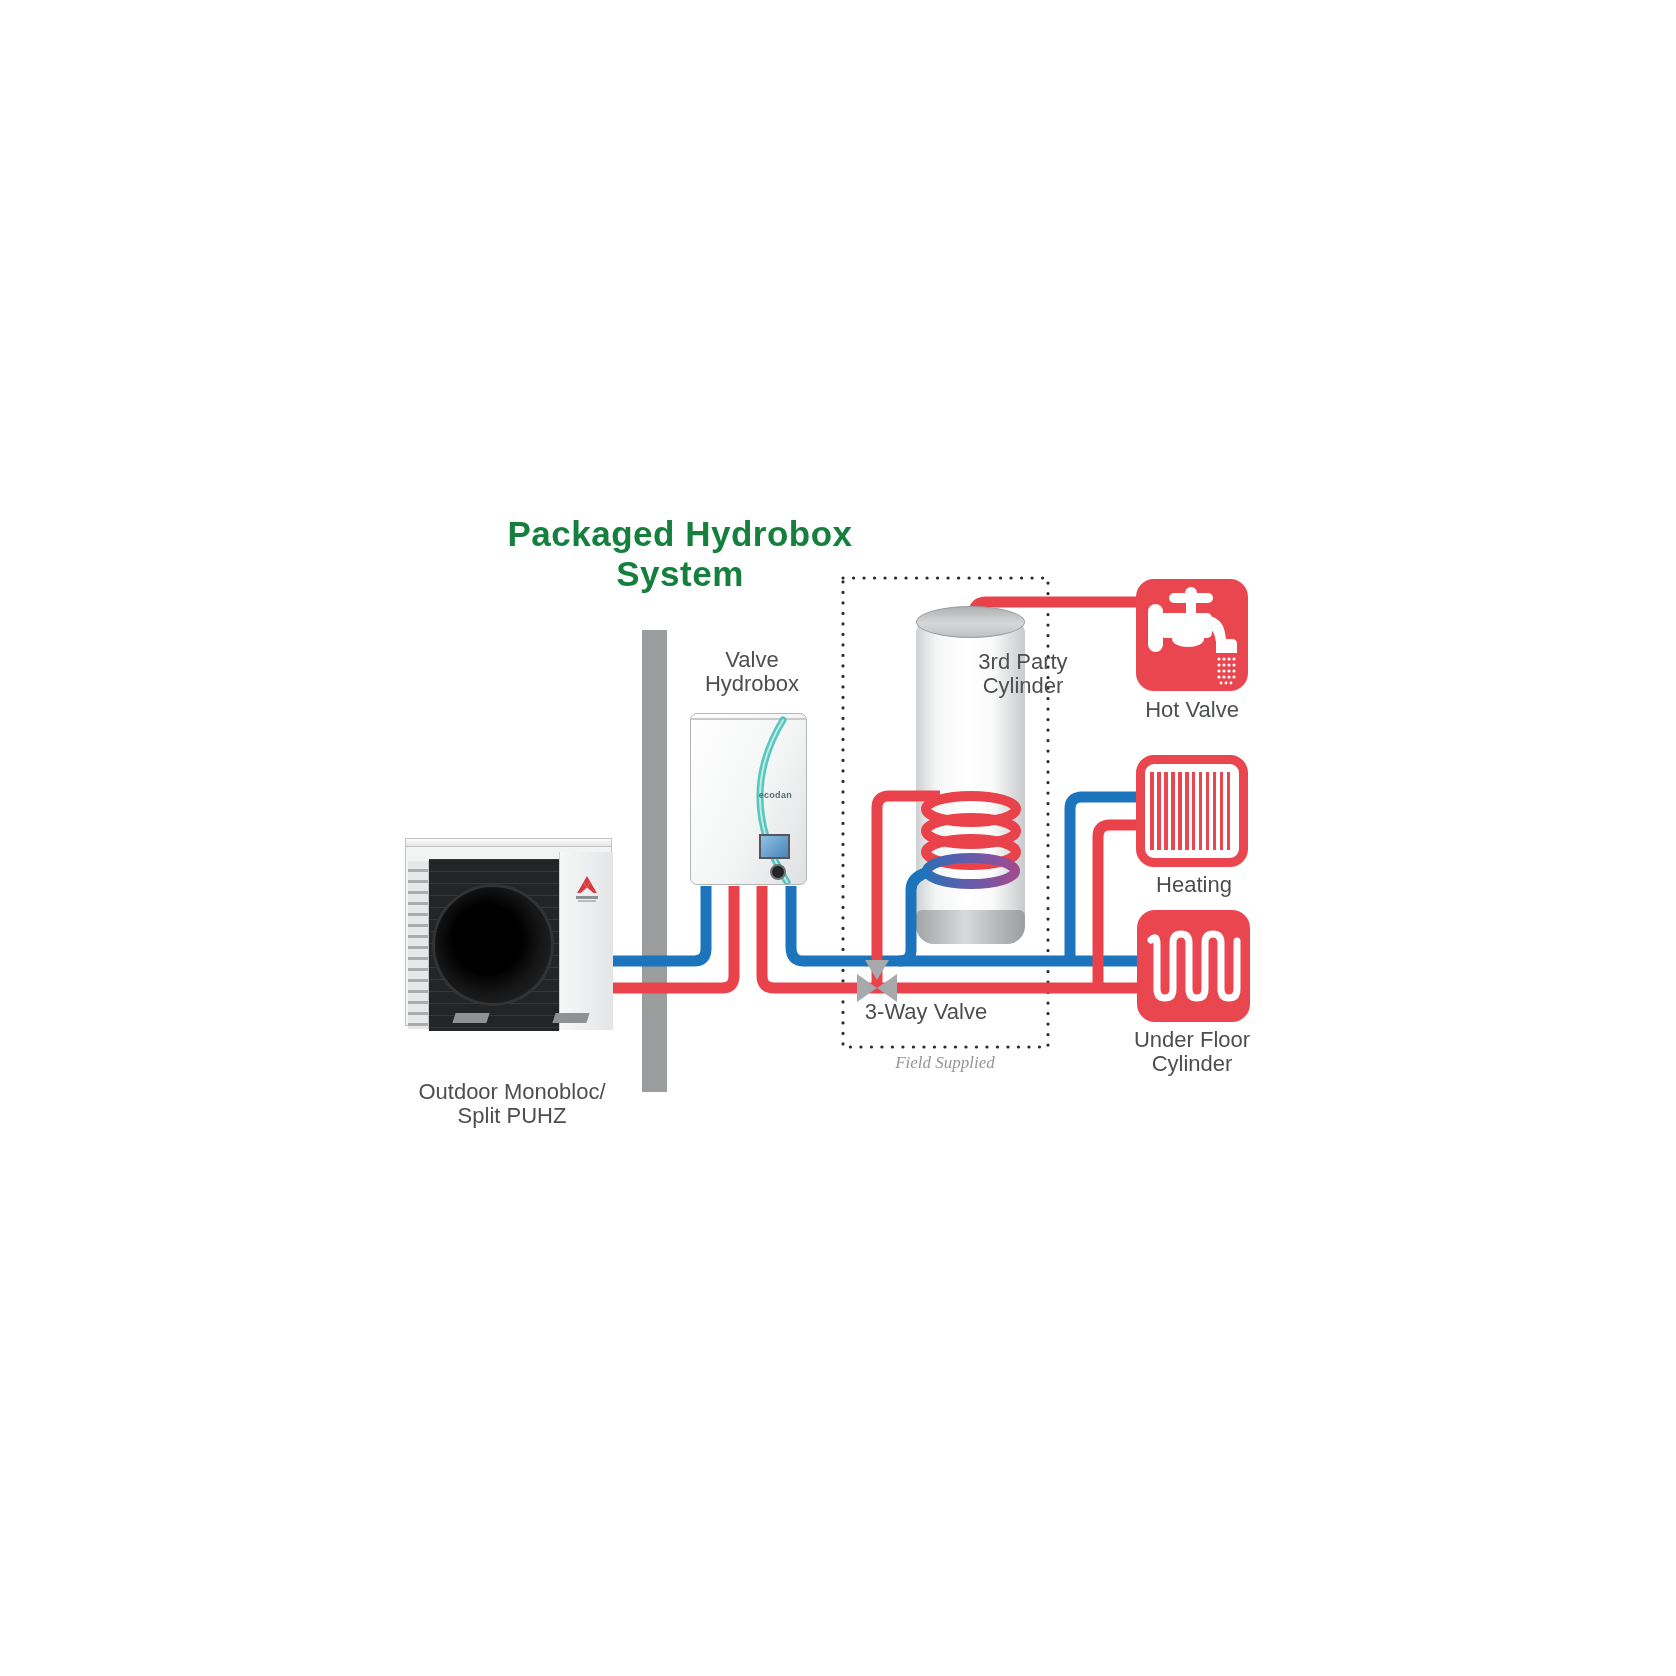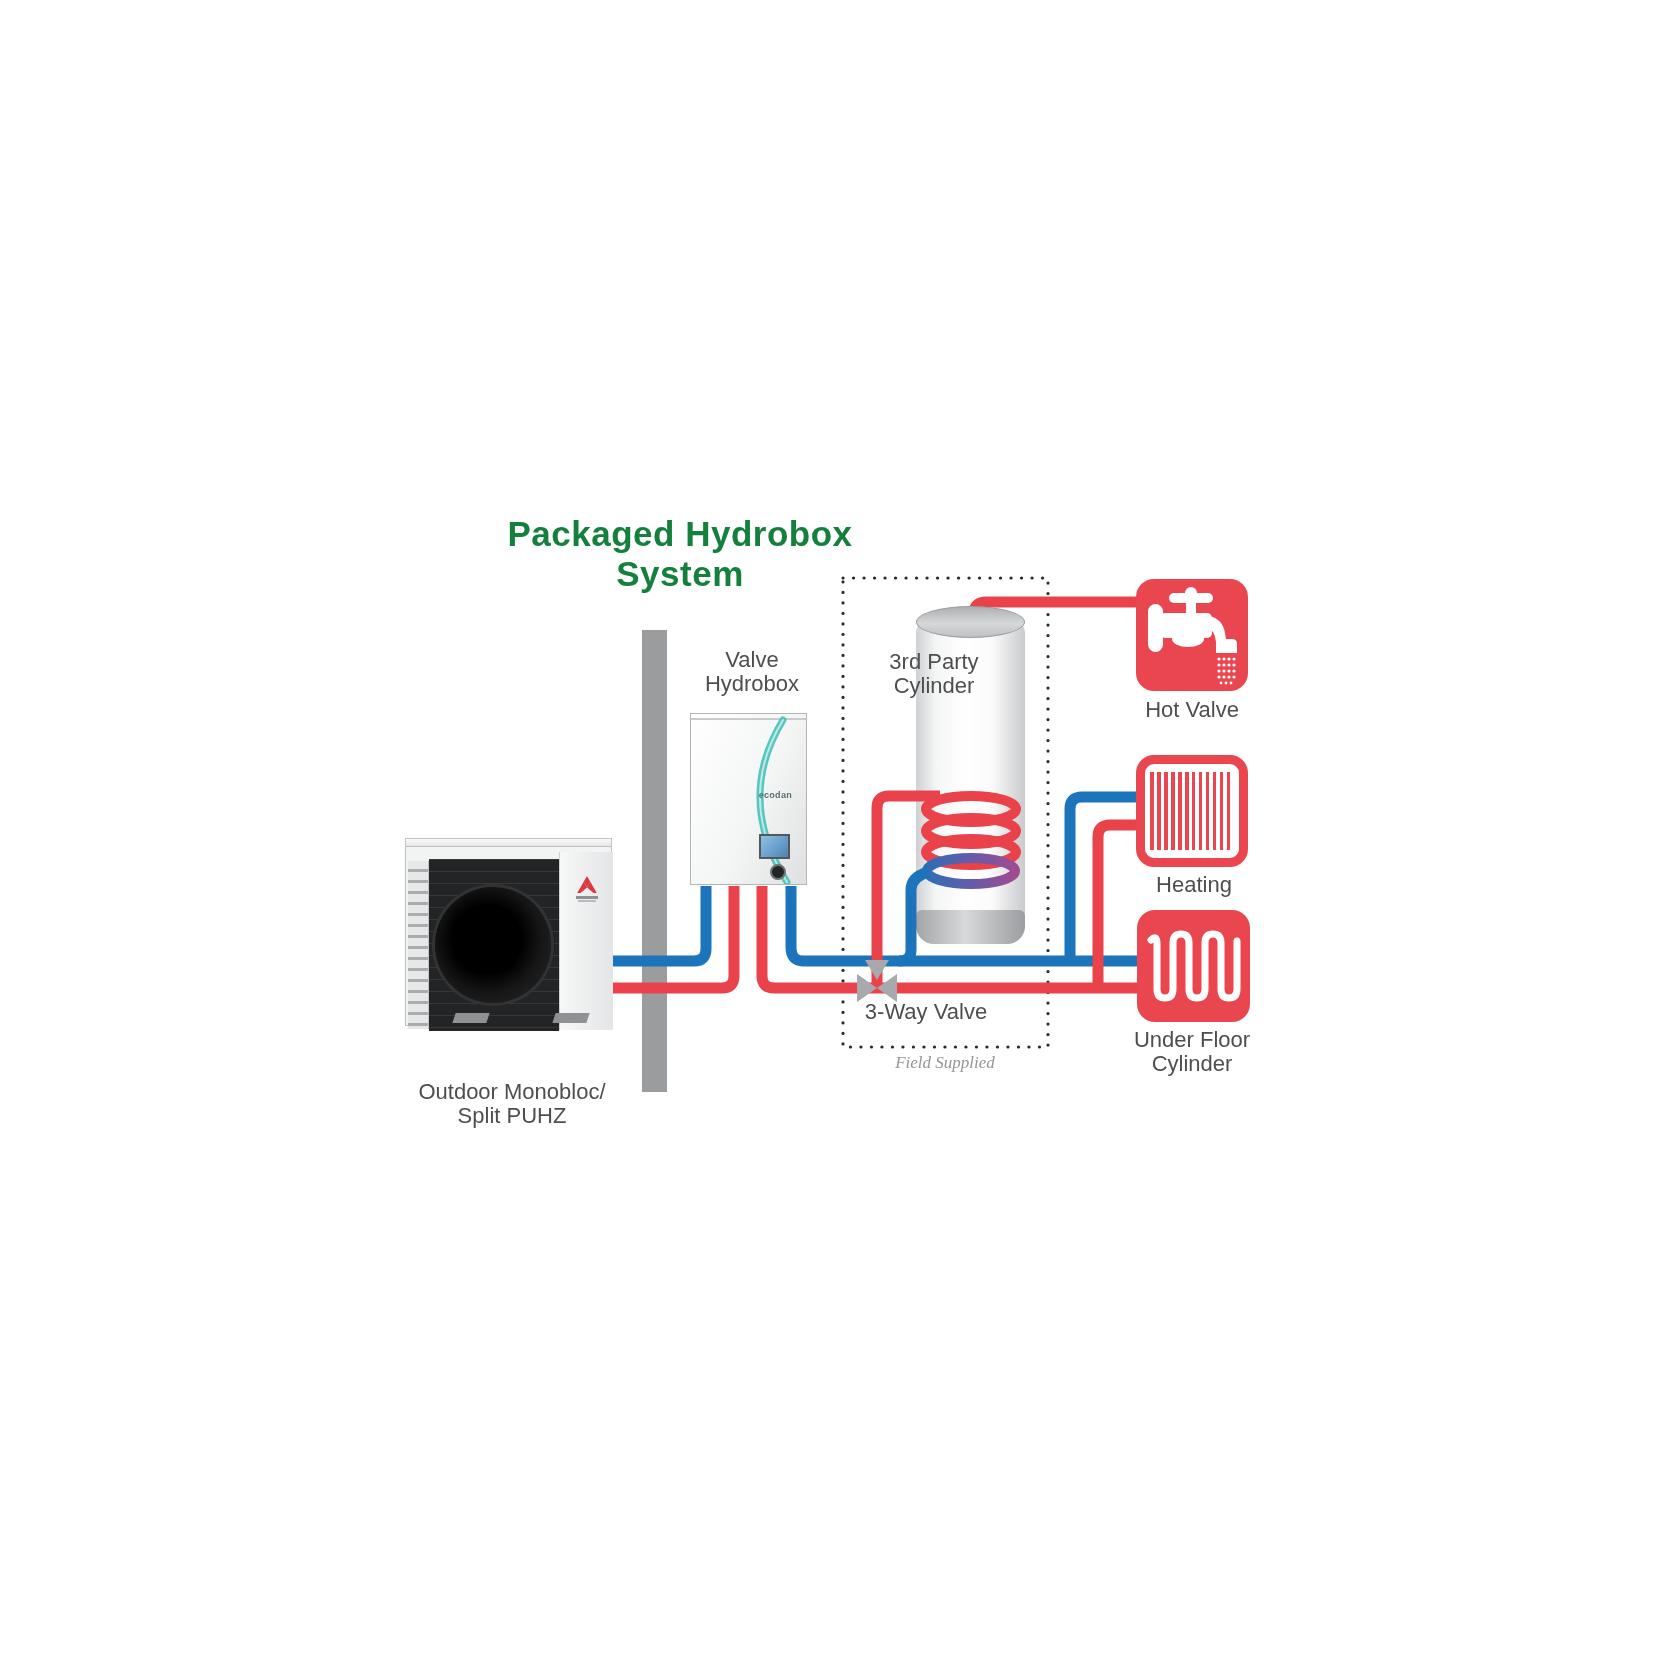--- a/index.html
+++ b/index.html
@@ -46,36 +46,36 @@
     background:radial-gradient(circle at 45% 45%, #000 0 38%, #161617 60%, #2c2d2e 100%);
     box-shadow:0 0 0 3px #323334;}
   .ou-panel{position:absolute;left:153px;top:5px;width:53px;height:178px;background:linear-gradient(90deg,#f6f7f7,#e4e5e6);border-left:1px solid #cfd0d1;}
   .ou-logo{position:absolute;left:9px;top:22px;width:36px;height:30px;}
   .ou-foot{position:absolute;width:34px;height:10px;background:#8f9193;bottom:2px;transform:skewX(-18deg);}
   .ou-foot.f1{left:48px;} .ou-foot.f2{left:148px;}
 
   
   .hydrobox{left:690px;top:713px;width:117px;height:172px;z-index:3;
     background:linear-gradient(115deg,#ffffff 0%,#f4f5f5 55%,#dfe0e1 100%);
-    border:1px solid #b4b5b7;border-radius:0;box-sizing:border-box;}
+    border:1px solid #b4b5b7;border-radius:7px;box-sizing:border-box;}
   .hb-topline{position:absolute;left:0;top:4px;width:100%;height:2px;background:#c9cacb;}
   .hb-brand{position:absolute;right:14px;top:76px;font-size:9px;font-weight:700;color:#58706e;letter-spacing:.3px;}
   .hb-screen{position:absolute;right:16px;top:120px;width:27px;height:21px;background:linear-gradient(135deg,#8fc1e4,#4a84b8);border:2px solid #55575a;}
   .hb-knob{position:absolute;right:20px;top:150px;width:12px;height:12px;border-radius:50%;background:#232425;border:2px solid #6e7072;}
 
   
   .cylinder{left:916px;top:606px;width:109px;height:338px;z-index:3;}
   .cyl-body{position:absolute;left:0;top:16px;width:100%;height:322px;
     background:linear-gradient(90deg,#cfd0d2 0%,#f4f5f5 18%,#ffffff 45%,#fafafa 70%,#c9cacc 100%);
     border-radius:10px 10px 20px 20px;}
   .cyl-base{position:absolute;left:0;bottom:0;width:100%;height:34px;
     background:linear-gradient(90deg,#a2a4a6 0%,#d8d9da 45%,#9b9da0 100%);border-radius:6px 6px 18px 18px;}
   .cyl-cap{position:absolute;left:0;top:0;width:100%;height:32px;border-radius:50%;
     background:linear-gradient(180deg,#aeb0b2 0%,#d6d7d8 55%,#bfc1c3 100%);border:1px solid #9b9da0;box-sizing:border-box;}
-  .cyl-label{left:844px;top:650px;width:180px;z-index:6;}
+  .cyl-label{left:933px;top:650px;width:180px;z-index:6;}
 
   
   .icon-box{z-index:3;border-radius:18px;}
   .hotwater{left:1136px;top:579px;width:112px;height:112px;background:var(--icon-red);}
   .radiator{left:1136px;top:755px;width:112px;height:112px;background:#ffffff;border:9px solid var(--icon-red);box-sizing:border-box;}
   .rad-fins{position:absolute;left:5px;right:5px;top:8px;bottom:8px;
     background:repeating-linear-gradient(90deg,var(--icon-red) 0 3.5px,#ffffff 3.5px 7px);}
   .ufh{left:1137px;top:910px;width:113px;height:112px;background:var(--icon-red);}
 </style>
 </head>

